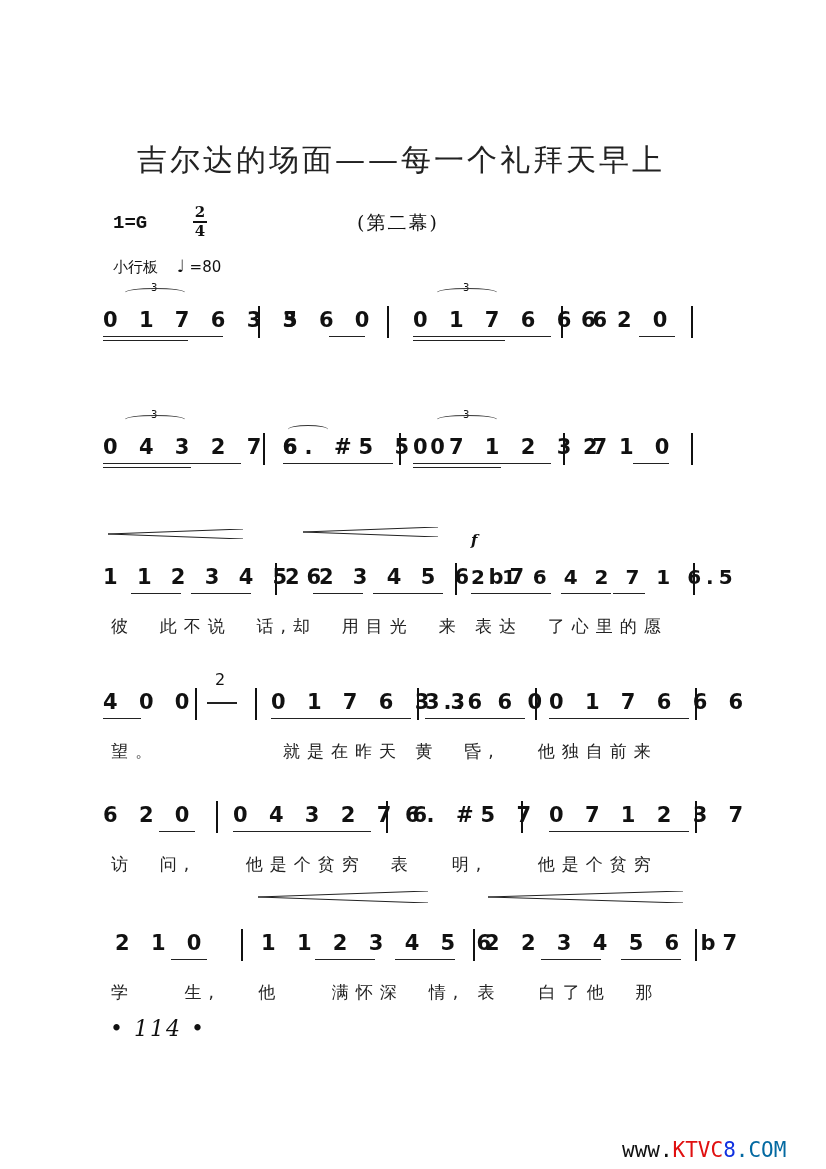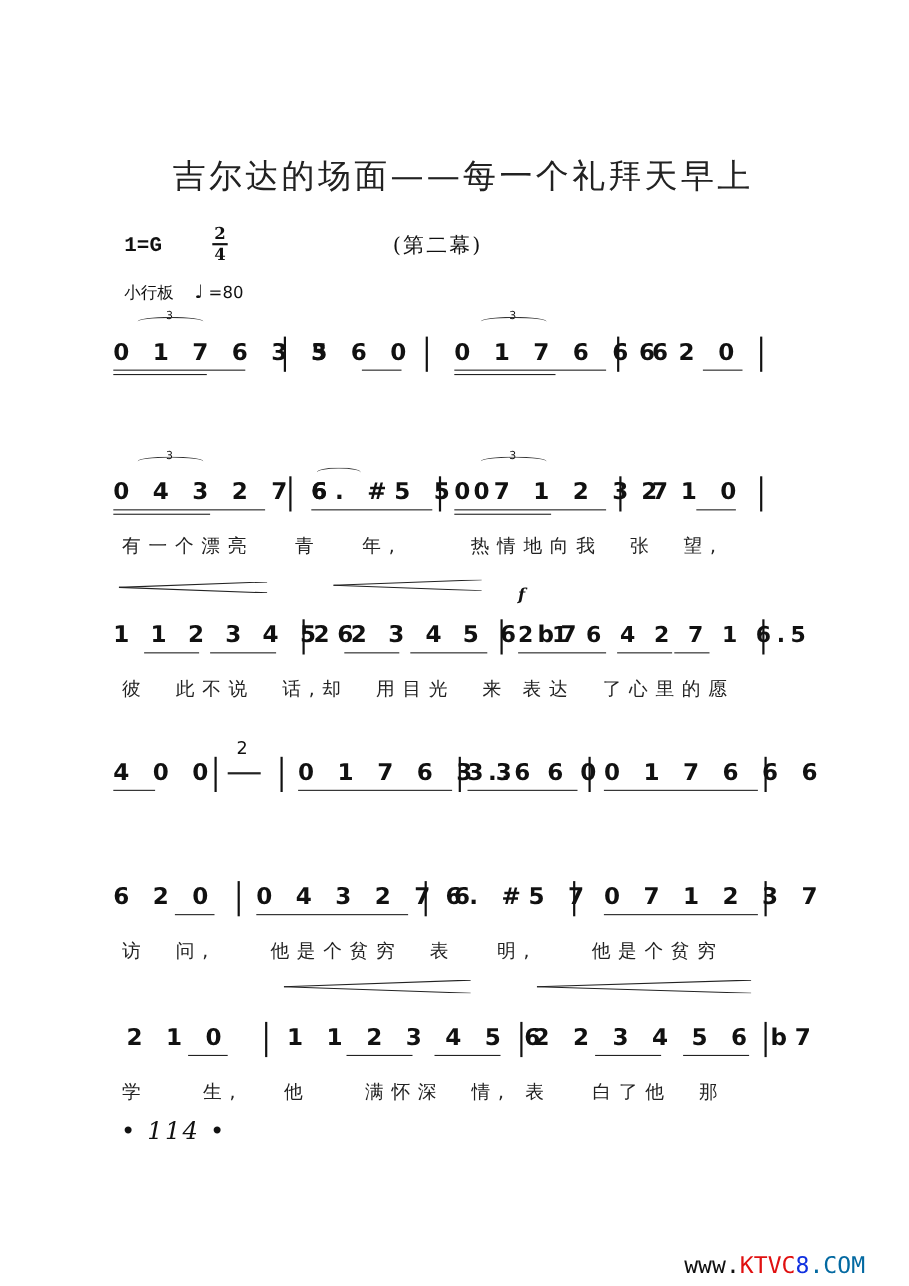--- a/index.html
+++ b/index.html
@@ -1,19 +1,19 @@
 <!DOCTYPE html>
 <html><head>
 <meta charset="utf-8">
 <style>
   html, body { margin:0; padding:0; background:#fff; }
   body { width:826px; height:1169px; position:relative; overflow:hidden;
          font-family:"DejaVu Sans", sans-serif; color:#111; }
   .title { position:absolute; left:137px; top:140px; font-family:"DejaVu Serif", serif;
-           font-size:30px; letter-spacing:3px; color:#222; white-space:nowrap;margin-left:20px; }
+           font-size:30px; letter-spacing:3px; color:#222; white-space:nowrap; }
   .key { position:absolute; left:113px; top:212px; font-family:Liberation Mono, monospace;
          font-weight:bold; font-size:19px; }
   .time { position:absolute; left:193px; top:205px; font-family:"DejaVu Serif", serif;
           font-weight:bold; font-size:15px; line-height:15px; text-align:center; width:14px; }
   .time .bar { border-top:2px solid #111; margin:1px 0; }
   .act { position:absolute; left:357px; top:210px; font-family:"DejaVu Serif", serif;
          font-size:19px; letter-spacing:2px; }
   .tempo { position:absolute; left:113px; top:256px; font-size:15px; white-space:nowrap; }
   .tempo .noteicon { font-size:17px; margin-left:14px; }
   .row { position:absolute; left:103px; width:600px; height:110px; }
@@ -91,21 +91,20 @@
     <div class="trip" style="left:360px;top:-18px;">3</div>
     <div class="arc" style="left:334px;top:-12px;width:60px;"></div>
     <div class="m" style="left:310px;">0 7 1 2 3 7</div>
     <div class="ul" style="left:310px;top:36px;width:138px;"></div>
     <div class="ul" style="left:310px;top:40px;width:88px;"></div>
     <div class="barline" style="left:460px;"></div>
     <div class="m" style="left:480px;">2  1 0</div>
     <div class="ul" style="left:530px;top:36px;width:36px;"></div>
     <div class="barline" style="left:588px;"></div>
   </div>
-  <div class="lyric">有一个漂亮   青   年,     热情地向我  张  望,</div>
 </div>
 
 <div class="row" style="top:557px;">
   <svg class="cresc" style="left:5px;top:-28px;width:135px;height:10px;">
       <polyline points="0,5 135,0" stroke="#222" fill="none"></polyline>
       <polyline points="0,5 135,10" stroke="#222" fill="none"></polyline>
     </svg>
   <svg class="cresc" style="left:200px;top:-30px;width:135px;height:10px;">
       <polyline points="0,5 135,0" stroke="#222" fill="none"></polyline>
       <polyline points="0,5 135,10" stroke="#222" fill="none"></polyline>
@@ -140,20 +139,21 @@
     <div class="m" style="left:168px;">0 1 7 6 3 3</div>
     <div class="ul" style="left:168px;top:36px;width:140px;"></div>
     <div class="barline" style="left:314px;"></div>
     <div class="m" style="left:322px;letter-spacing:4px;">3..6 6 0</div>
     <div class="ul" style="left:322px;top:36px;width:100px;"></div>
     <div class="barline" style="left:432px;"></div>
     <div class="m" style="left:446px;">0 1 7 6 6 6</div>
     <div class="ul" style="left:446px;top:36px;width:140px;"></div>
     <div class="barline" style="left:592px;"></div>
   </div>
+  <div class="lyric">望。          就是在昨天 黄  昏,   他独自前来</div>
 </div>
 
 <div class="row" style="top:795px;">
   <div class="notes">
     <div class="m" style="left:0px;">6  2 0</div>
     <div class="ul" style="left:56px;top:36px;width:36px;"></div>
     <div class="barline" style="left:113px;"></div>
     <div class="m" style="left:130px;">0 4 3 2 7 6</div>
     <div class="ul" style="left:130px;top:36px;width:138px;"></div>
     <div class="barline" style="left:283px;"></div>

